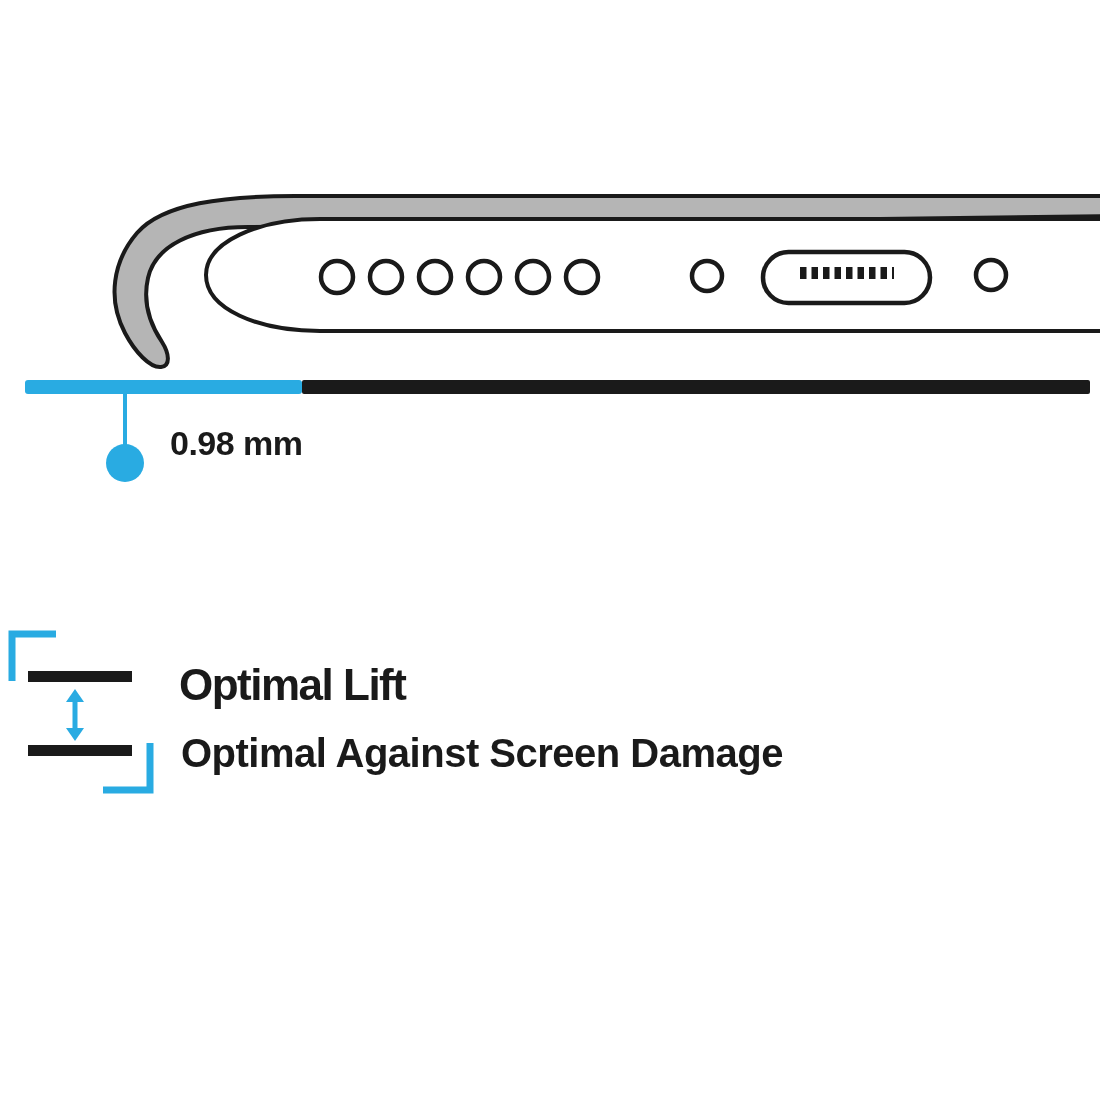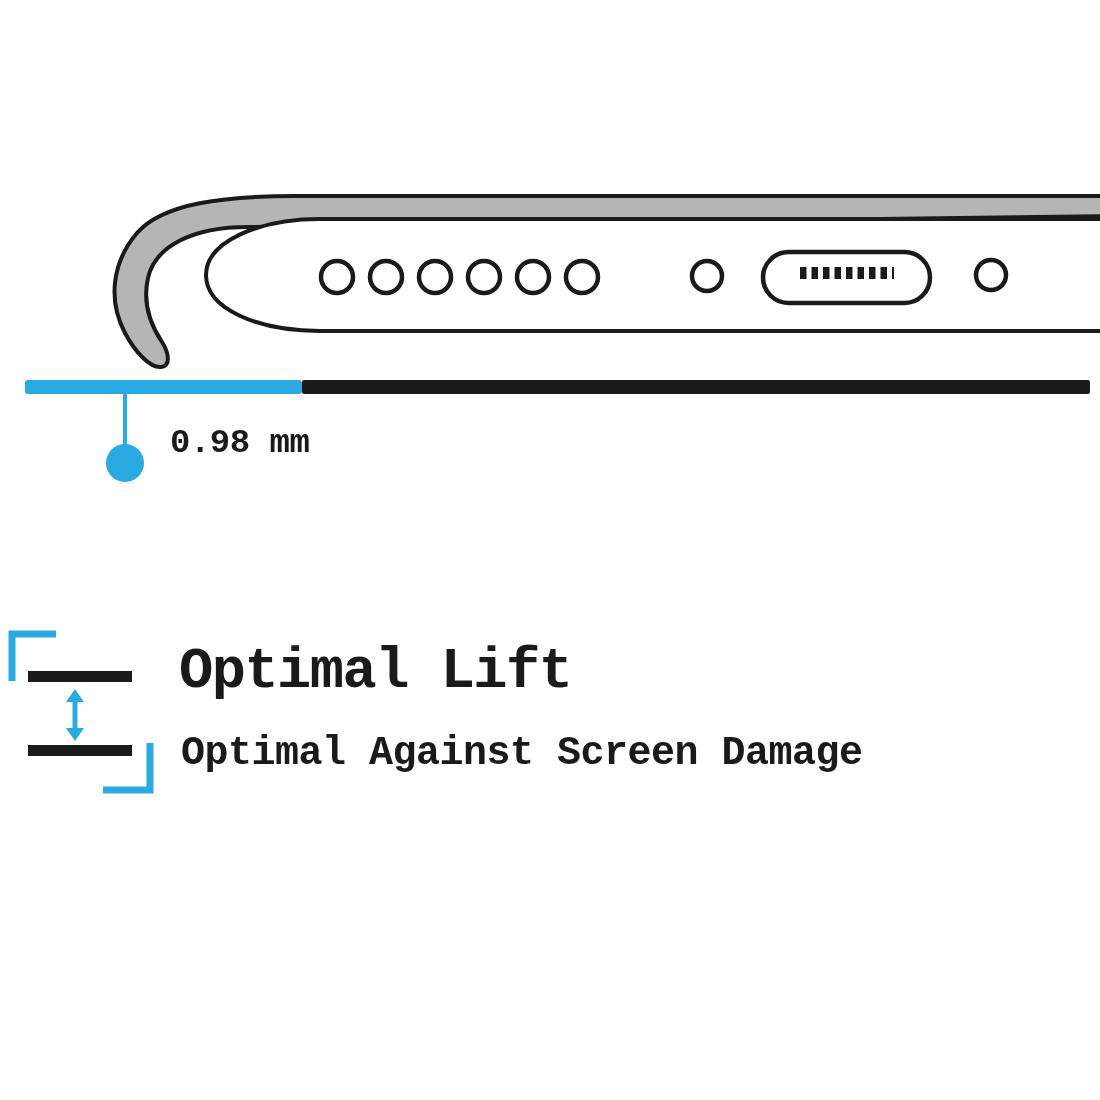--- a/index.html
+++ b/index.html
@@ -7,21 +7,21 @@
     --ink:#1a1a1a;
     --case:#b5b5b5;
   }
   *{margin:0;padding:0;box-sizing:border-box;}
   html,body{background:#ffffff;}
   body{
     font-family:"Liberation Sans", sans-serif;
     width:1100px;height:1100px;overflow:hidden;
   }
   .canvas{
-    position:relative;width:1100px;height:1100px;background:#ffffff;overflow:hidden;font-family:Liberation Mono, monospace;
+    position:relative;width:1100px;height:1100px;background:#ffffff;overflow:hidden;
   }
   svg{position:absolute;left:0;top:0;}
 
   
   .case-shape{fill:var(--case);stroke:var(--ink);stroke-width:4;stroke-linejoin:round;}
   .phone-shape{fill:#ffffff;stroke:var(--ink);stroke-width:4;stroke-linejoin:round;}
   .hole{fill:#ffffff;stroke:var(--ink);stroke-width:4.5;}
   .port{fill:#ffffff;stroke:var(--ink);stroke-width:4.5;}
   .pins{stroke:var(--ink);stroke-width:12;stroke-dasharray:6.5 5;fill:none;}
   .bar-accent{fill:var(--accent);}
@@ -33,22 +33,22 @@
   .arrow-line{stroke:var(--accent);stroke-width:5;}
   .arrow-head{fill:var(--accent);}
 
   
   .measure-label{
     position:absolute;left:170px;top:424px;
     font-size:34px;font-weight:bold;color:var(--ink);
     letter-spacing:-0.5px;white-space:nowrap;
   }
   .feature-title{
-    position:absolute;left:179px;top:640px;
-    font-size:57px;font-weight:bold;color:var(--ink);
+    position:absolute;left:179px;top:660px;
+    font-size:44px;font-weight:bold;color:var(--ink);
     letter-spacing:-1.5px;white-space:nowrap;
   }
   .feature-subtitle{
     position:absolute;left:181px;top:731px;
     font-size:40px;font-weight:bold;color:var(--ink);
     letter-spacing:-0.5px;white-space:nowrap;
   }
 </style>
 </head>
 <body>

